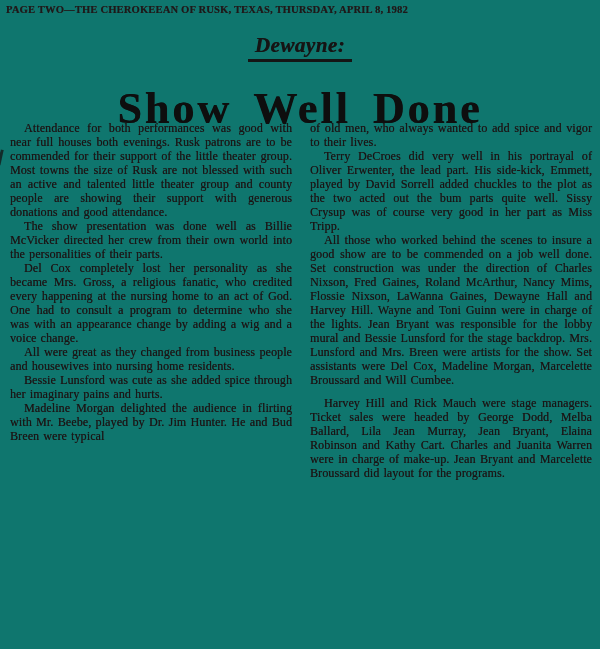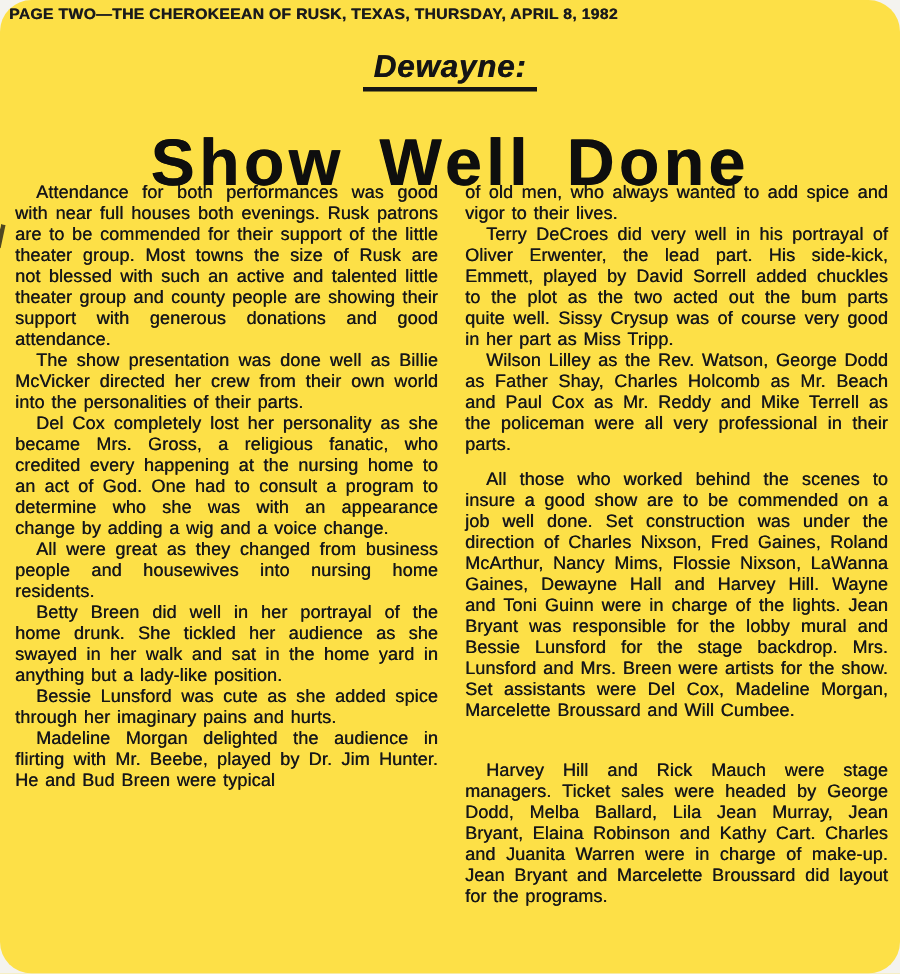--- a/index.html
+++ b/index.html
@@ -4,25 +4,24 @@
 <style>
   html, body {
     margin: 0;
     padding: 0;
     background: #f4f3ef;
   }
   .page {
     position: relative;
     width: 600px;
     height: 649px;
-    background: #fde047;
+    background: #0f766e;
     color: #141414;
-    font-family: Liberation Sans, sans-serif;
+    font-family: Liberation Serif, serif;
     overflow: hidden;
-    border-radius: 21px;
   }
   .masthead {
     position: absolute;
     top: 4px;
     left: 6px;
     font-size: 10.5px;
     font-weight: 700;
     letter-spacing: 0.2px;
     white-space: nowrap;
     color: #1a1a1a;
@@ -117,28 +116,26 @@
 
   <h1 class="headline">Show Well Done</h1>
 
   <div class="columns">
 
     <div class="col col-left">
     <p>Attendance for both performances was good with near full houses both evenings. Rusk patrons are to be commended for their support of the little theater group. Most towns the size of Rusk are not blessed with such an active and talented little theater group and county people are showing their support with generous donations and good attendance.</p>
         <p>The show presentation was done well as Billie McVicker directed her crew from their own world into the personalities of their parts.</p>
         <p>Del Cox completely lost her personality as she became Mrs. Gross, a religious fanatic, who credited every happening at the nursing home to an act of God. One had to consult a program to determine who she was with an appearance change by adding a wig and a voice change.</p>
         <p>All were great as they changed from business people and housewives into nursing home residents.</p>
-        <p>Betty Breen did well in her portrayal of the home drunk. She tickled her audience as she swayed in her walk and sat in the home yard in anything but a lady-like position.</p>
         <p>Bessie Lunsford was cute as she added spice through her imaginary pains and hurts.</p>
         <p>Madeline Morgan delighted the audience in flirting with Mr. Beebe, played by Dr. Jim Hunter. He and Bud Breen were typical</p>
       </div>
 
     <div class="col col-right">
     <p>of old men, who always wanted to add spice and vigor to their lives.</p>
         <p>Terry DeCroes did very well in his portrayal of Oliver Erwenter, the lead part. His side-kick, Emmett, played by David Sorrell added chuckles to the plot as the two acted out the bum parts quite well. Sissy Crysup was of course very good in her part as Miss Tripp.</p>
-        <p>Wilson Lilley as the Rev. Watson, George Dodd as Father Shay, Charles Holcomb as Mr. Beach and Paul Cox as Mr. Reddy and Mike Terrell as the policeman were all very professional in their parts.</p>
         <p>All those who worked behind the scenes to insure a good show are to be commended on a job well done. Set construction was under the direction of Charles Nixson, Fred Gaines, Roland McArthur, Nancy Mims, Flossie Nixson, LaWanna Gaines, Dewayne Hall and Harvey Hill. Wayne and Toni Guinn were in charge of the lights. Jean Bryant was responsible for the lobby mural and Bessie Lunsford for the stage backdrop. Mrs. Lunsford and Mrs. Breen were artists for the show. Set assistants were Del Cox, Madeline Morgan, Marcelette Broussard and Will Cumbee.</p>
         <p>Harvey Hill and Rick Mauch were stage managers. Ticket sales were headed by George Dodd, Melba Ballard, Lila Jean Murray, Jean Bryant, Elaina Robinson and Kathy Cart. Charles and Juanita Warren were in charge of make-up. Jean Bryant and Marcelette Broussard did layout for the programs.</p>
       </div>
 
   </div>
 
 </div>
 
 </body></html>

